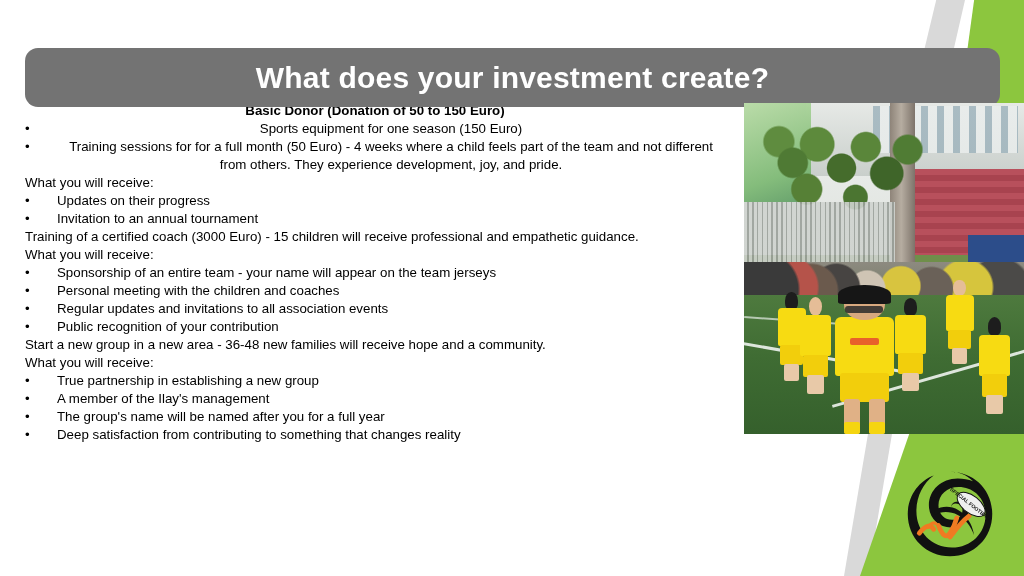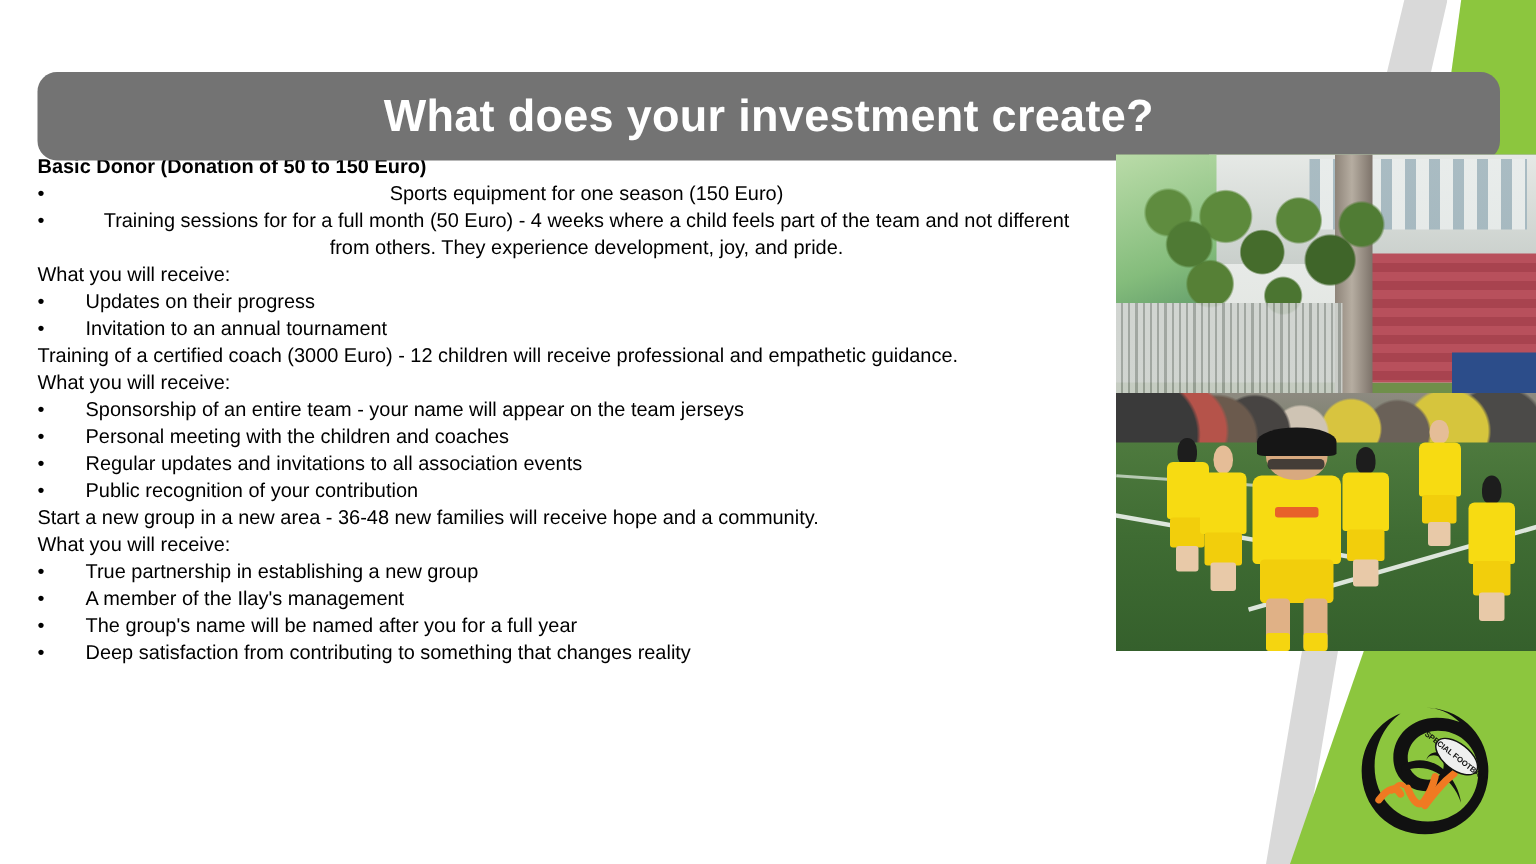--- a/index.html
+++ b/index.html
@@ -100,20 +100,21 @@
     font-size: 13.3px;
     line-height: 18px;
     font-family: "Liberation Sans", sans-serif;
   }
   .blk { margin: 0; padding: 0; }
   .heading {
     font-weight: bold;
     font-size: 13.3px;
     line-height: 18px;
     white-space: nowrap;
+    text-align: center;
   }
   .para {
     font-size: 13.3px;
     line-height: 18px;
   }
   .bullet {
     display: flex;
     align-items: flex-start;
     font-size: 13.3px;
     line-height: 18px;
@@ -287,21 +288,21 @@
         <span class="dot">•</span>
         <span class="btext">Updates on their progress</span>
       </div>
       <div class="bullet">
         <span class="dot">•</span>
         <span class="btext">Invitation to an annual tournament</span>
       </div>
     </div>
 
     <div class="blk">
-      <div class="para">Training of a certified coach (3000 Euro) - 12 children will receive professional and empathetic guidance.</div>
+      <div class="para">Training of a certified coach (3000 Euro) - 15 children will receive professional and empathetic guidance.</div>
       <div class="para">What you will receive:</div>
       <div class="bullet">
         <span class="dot">•</span>
         <span class="btext">Sponsorship of an entire team - your name will appear on the team jerseys</span>
       </div>
       <div class="bullet">
         <span class="dot">•</span>
         <span class="btext">Personal meeting with the children and coaches</span>
       </div>
       <div class="bullet">

